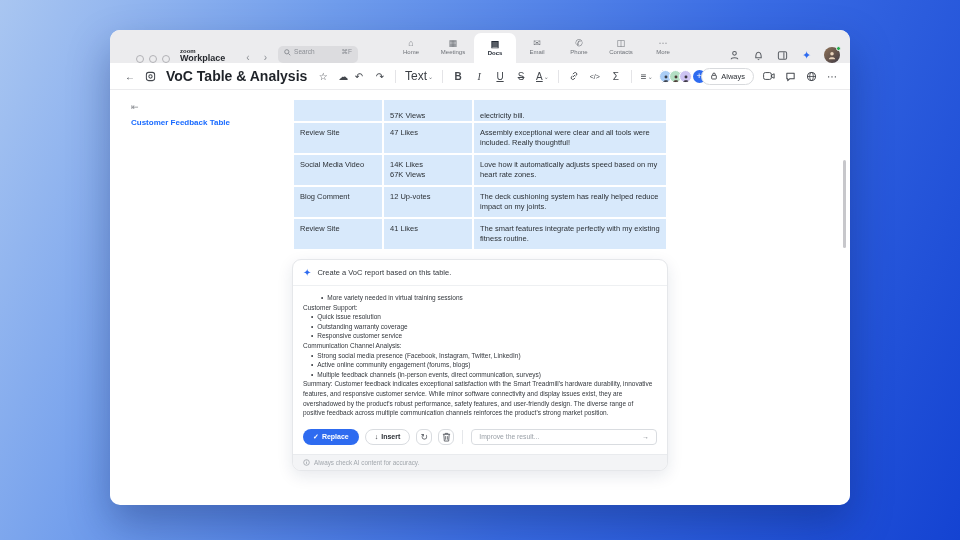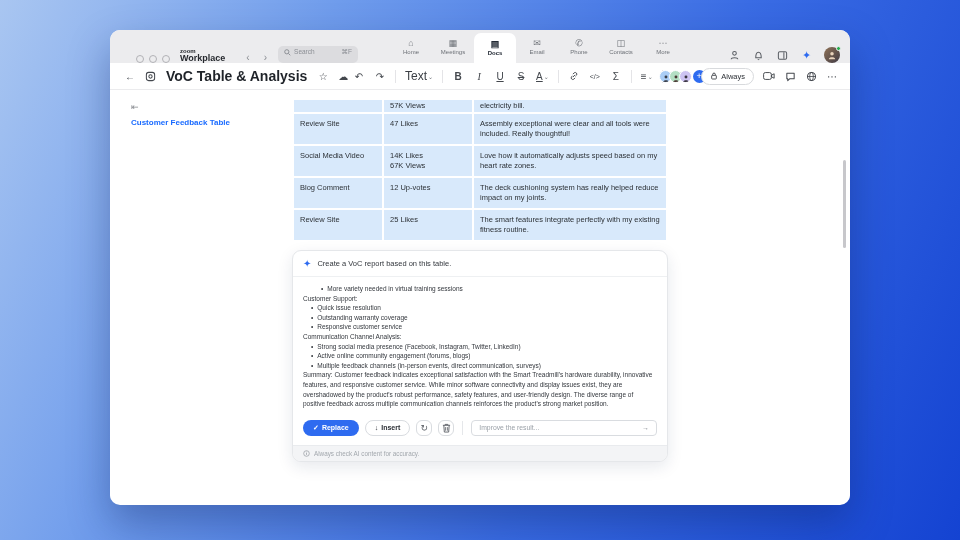--- a/index.html
+++ b/index.html
@@ -71,21 +71,21 @@
   .sidebar { position:absolute; left:0; top:0; width:180px; padding:12px 0 0 21px; }
   .collapse-ic { color:#8a8d92; font-size:9px; margin-bottom:6px; cursor:pointer; }
   .outline-link { font-size:8px; font-weight:bold; color:#1a6bff; cursor:pointer; }
   .content { position:absolute; left:182px; top:0; width:376px; }
   
   table { border-collapse:separate; border-spacing:2px; width:376px; margin-top:8px; table-layout:fixed; }
   td { background:#d8e9fb; font-size:7.5px; line-height:10px; color:#2c3136; vertical-align:top; padding:5px 6px; }
   col.c1 { width:88px; } col.c2 { width:88px; } col.c3 { width:192px; }
   tr { height:28px; }
   tr.partial { height:12px; }
-  tr.partial td { padding-top:1px; padding-bottom:0; overflow:hidden; }
+  tr.partial td { padding-top:11px; padding-bottom:0; overflow:hidden; }
   tr:last-child { height:26px; }
   
   .ai-panel {
     width:376px; margin-top:8px; background:#fff; border:1px solid #e5e7ea; border-radius:9px;
     box-shadow:0 5px 16px rgba(20,40,80,.10); overflow:hidden;
   }
   .ai-head { display:flex; align-items:center; gap:6px; padding:7px 10px; border-bottom:1px solid #eef0f2; }
   .ai-head .sparkle { font-size:10px; }
   .ai-prompt { font-size:7.5px; color:#33373d; }
   .ai-content { padding:7px 10px 4px 10px; font-size:6.5px; line-height:9.6px; color:#33373d; }
@@ -354,21 +354,21 @@
             <tr>
               <td>Blog Comment</td>
               <td>
                 <div>12 Up-votes</div>
               </td>
               <td>The deck cushioning system has really helped reduce impact on my joints.</td>
             </tr>
             <tr>
               <td>Review Site</td>
               <td>
-                <div>25 Likes</div>
+                <div>41 Likes</div>
               </td>
               <td>The smart features integrate perfectly with my existing fitness routine.</td>
             </tr>
           </tbody>
       </table>
 
       <div class="ai-panel">
         <div class="ai-head">
           <span class="sparkle">✦</span>
           <span class="ai-prompt">Create a VoC report based on this table.</span>

